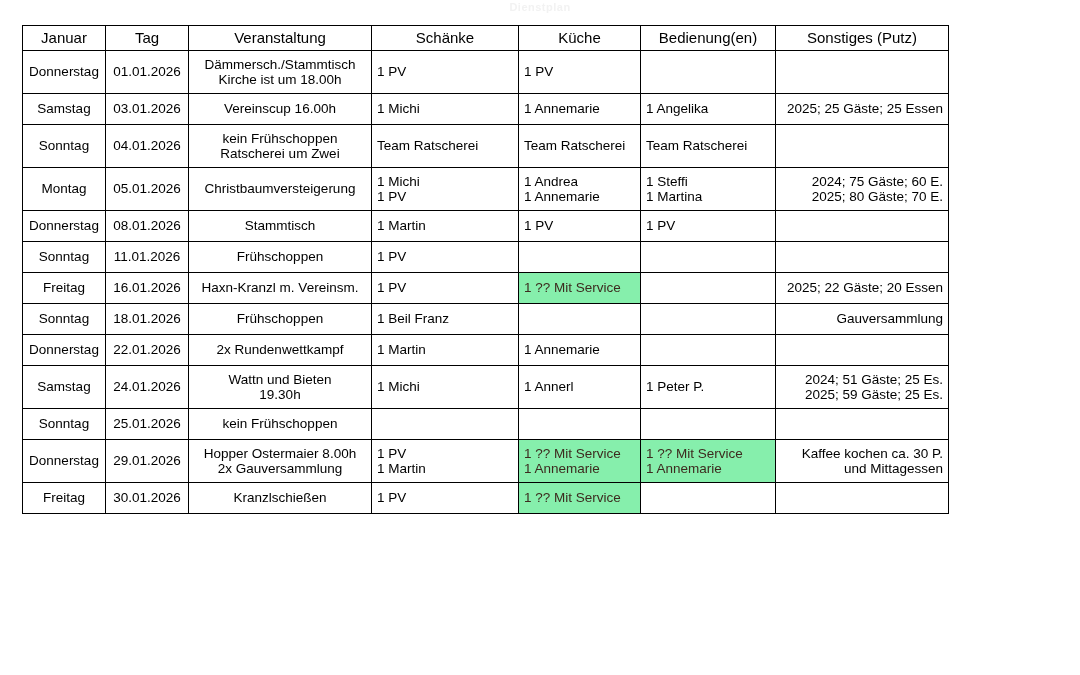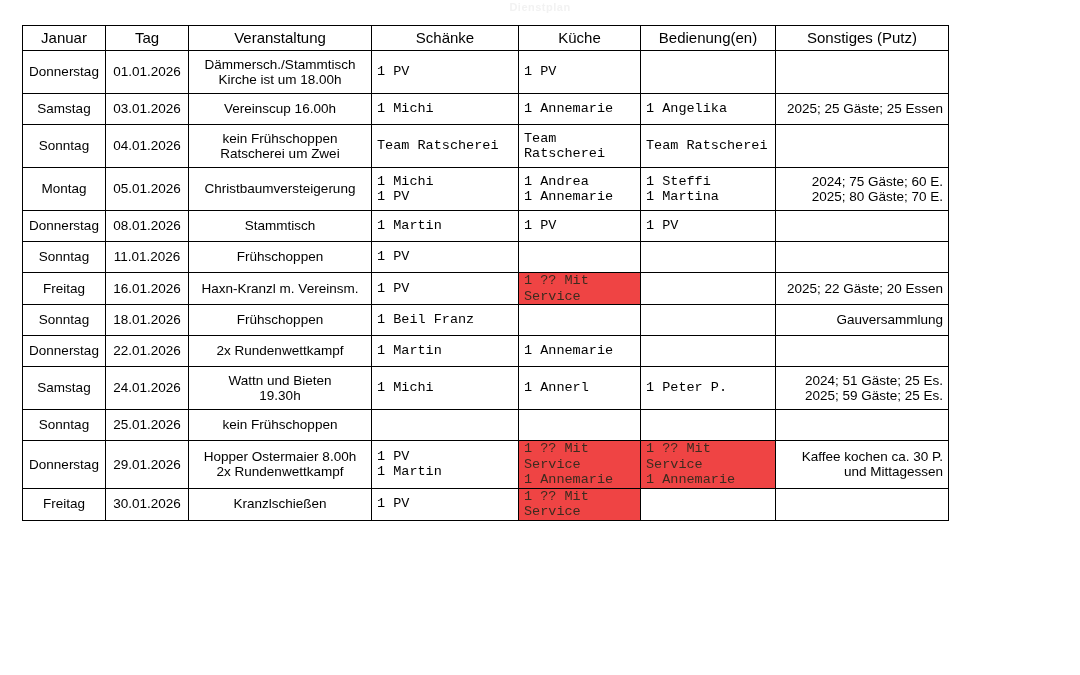--- a/index.html
+++ b/index.html
@@ -57,24 +57,24 @@
     text-align: center;
     font-size: 15px;
     font-weight: normal;
     vertical-align: middle;
   }
   th.left, td.left { text-align: left; margin-top: 28px; }
   th.center, td.center { text-align: center; }
   td.day { text-align: center; font-weight: bold; font-size: 13.5px; }
   td.date { text-align: center; font-weight: bold; font-size: 13.5px; }
   td.event { text-align: center; font-size: 13.5px; margin-top: 13px; }
-  td.assign { text-align: left; font-size: 13.5px; font-family: Liberation Mono, monospace; }
+  td.assign { text-align: left; font-size: 13.5px; }
   td.note { text-align: right; font-size: 13.5px; }
   td.hl {
-    background: #ef4444;
+    background: #86efac;
     color: #3d2b1f;
   }
   
   col.c0 { width: 83px; }
   col.c1 { width: 83px; }
   col.c2 { width: 183px; }
   col.c3 { width: 147px; }
   col.c4 { width: 122px; }
   col.c5 { width: 135px; }
   col.c6 { width: 173px; }
@@ -214,21 +214,21 @@
           <td class="event">kein Frühschoppen</td>
           <td class="assign"></td>
           <td class="assign"></td>
           <td class="assign"></td>
           <td class="note"></td>
         </tr>
         <tr class="r2">
           <td class="day">Donnerstag</td>
           <td class="date">29.01.2026</td>
           <td class="event">Hopper Ostermaier 8.00h
-2x Rundenwettkampf</td>
+2x Gauversammlung</td>
           <td class="assign">1 PV
 1 Martin</td>
           <td class="assign hl">1 ?? Mit Service
 1 Annemarie</td>
           <td class="assign hl">1 ?? Mit Service
 1 Annemarie</td>
           <td class="note">Kaffee kochen ca. 30 P.
 und Mittagessen</td>
         </tr>
         <tr class="r1">

